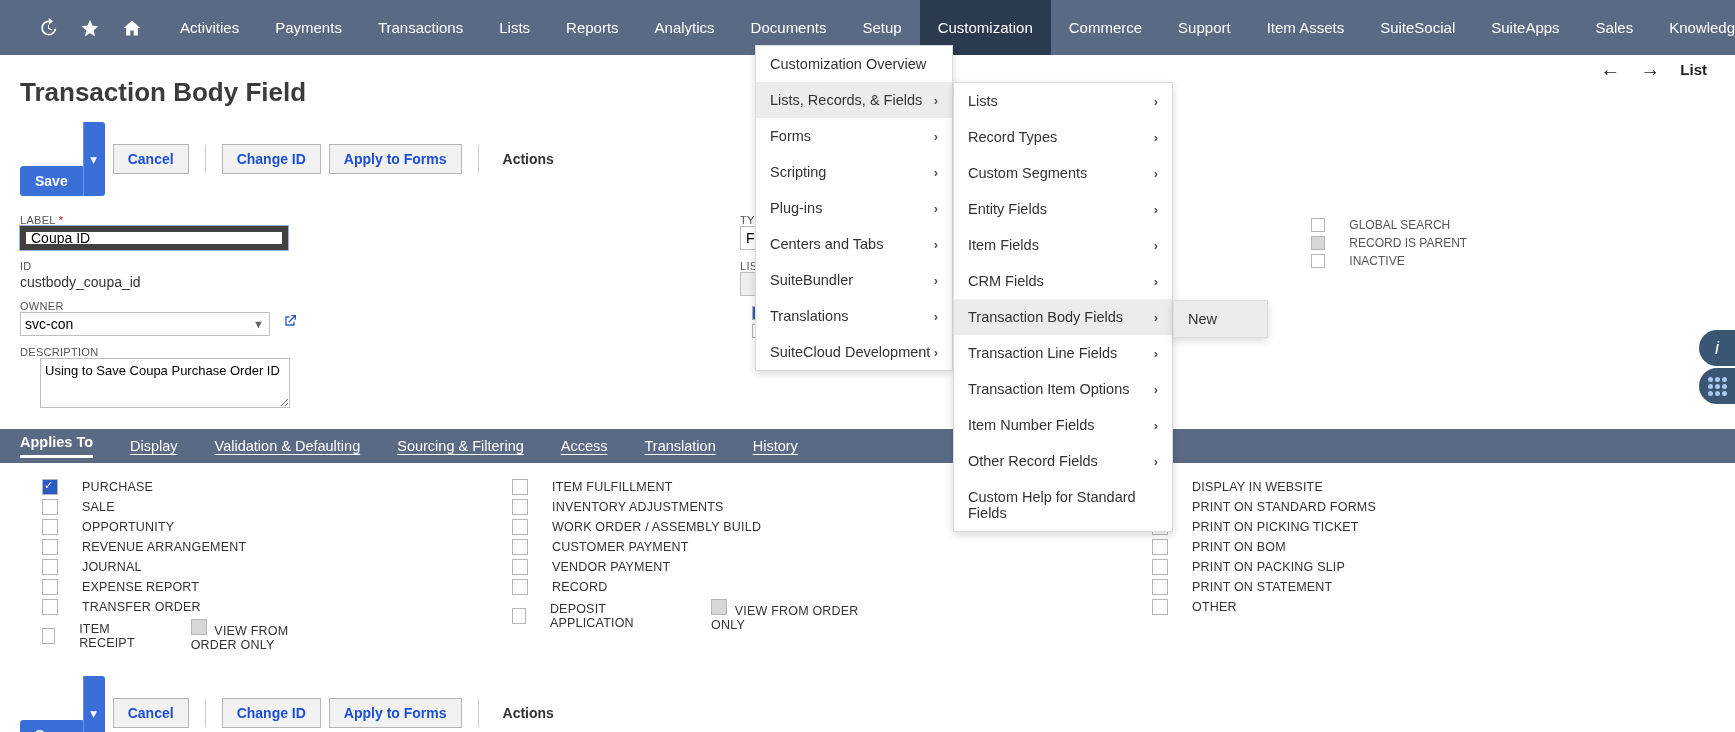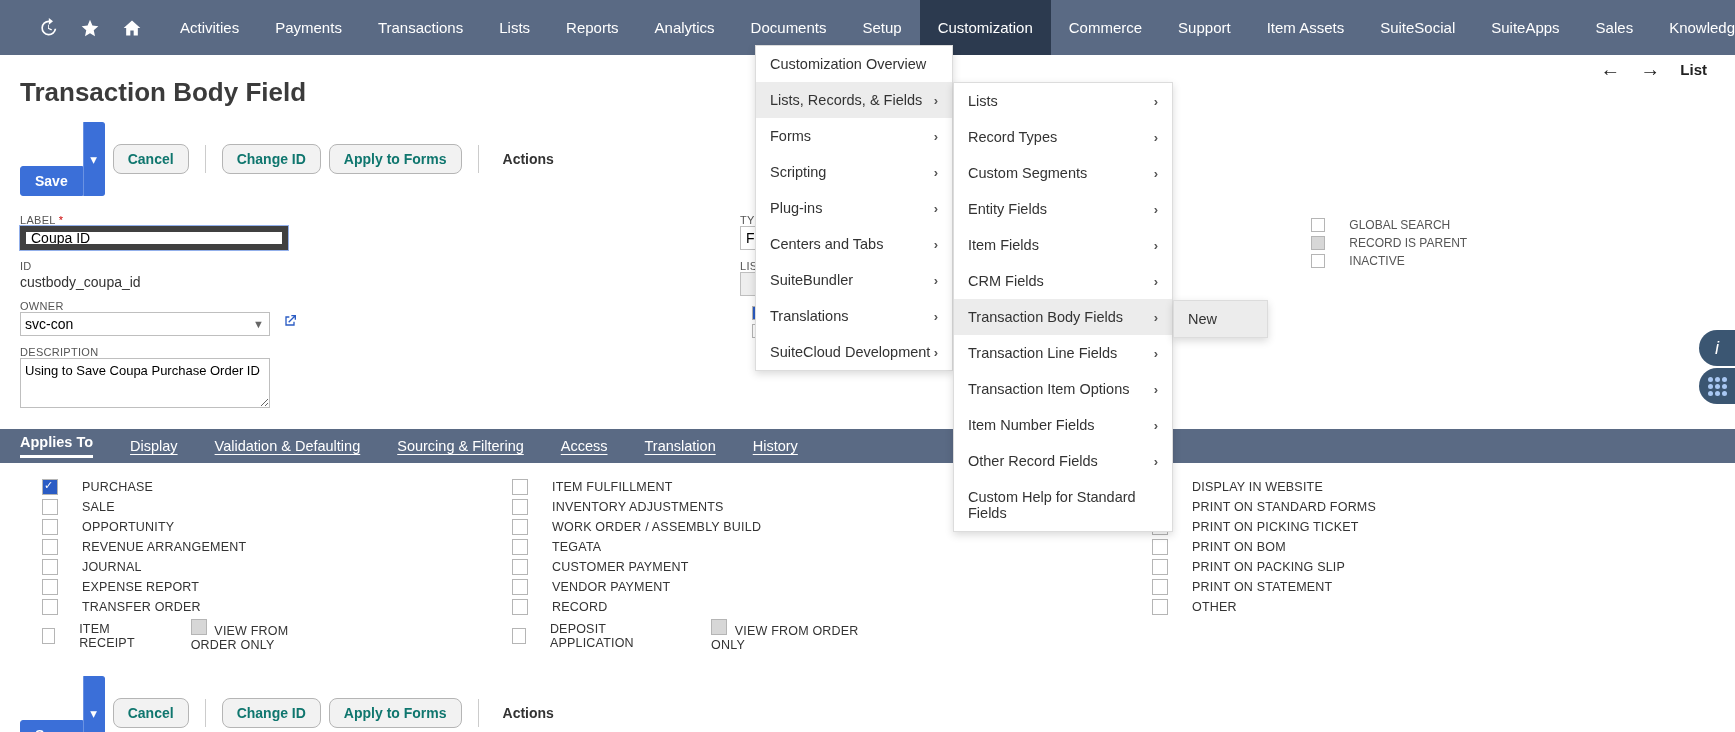--- a/index.html
+++ b/index.html
@@ -15,40 +15,40 @@
   .topnav .right-divider { width: 1px; height: 30px; background: #fff; margin: 0 4px 0 10px; }
 
   
   .page-header { padding: 22px 0 14px 20px; }
   .page-title { font-size: 26px; font-weight: 600; color: #3b3b3b; }
   .header-right { position: absolute; right: 28px; top: 58px; display: flex; align-items: center; gap: 20px; color: #222; font-size: 15px; }
   .arrow-btn { font-size: 20px; font-weight: bold; cursor: pointer; }
 
   
   .btnbar { display: flex; align-items: center; gap: 8px; padding: 0 0 18px 20px; }
-  .btn { border: 1px solid #b5b5b5; background: #f2f2f2; color: #0f766e; font-size: 14px; font-weight: 600; padding: 6px 14px; border-radius: 8px; cursor: pointer; }
+  .btn { border: 1px solid #b5b5b5; background: #f2f2f2; color: #1d4ed8; font-size: 14px; font-weight: 600; padding: 6px 14px; border-radius: 0; cursor: pointer; }
   .btn-primary-group { display: inline-flex; }
   .btn-primary { background: #3b6fd8; border: 1px solid #3b6fd8; color: #fff; border-radius: 3px 0 0 3px; padding: 6px 14px; font-weight: 600; font-size:14px;margin-top:44px; }
   .btn-primary-caret { background: #3b6fd8; border: 1px solid #3b6fd8; border-left: 1px solid #6a92e2; color: #fff; border-radius: 0 3px 3px 0; width: 22px; display:flex; align-items:center; justify-content:center; }
   .divider { width: 1px; height: 28px; background: #ccc; margin: 0 8px; }
   .actions-link { font-weight: 600; font-size: 14px; padding-left: 8px; }
 
   
   .form-area { display: flex; padding: 0 0 0 20px; gap: 60px; }
   .col { }
   .label-sm { font-size: 11px; color: #555; letter-spacing: .3px; }
   .req { color: #c00; }
   .text-input { border: 6px solid #404040; outline: 1px solid #93b0eb; padding: 3px 5px; font-size: 14px; width: 268px; height: 24px; }
   .text-input.plain { border: 1px solid #bfbfbf; outline: none; }
   .readonly-val { font-size: 14px; margin-top: 2px; }
   .select { border: 1px solid #bfbfbf; width: 250px; height: 24px; padding: 4px 4px; font-size: 14px; appearance: none; background: #fff; }
   .select-wrap { position: relative; display: inline-flex; align-items: center; }
   .select-caret { position: absolute; right: 6px; font-size: 11px; color: #666; pointer-events: none; }
   .openext { margin-left: 8px; width: 16px; height: 16px; fill: #2b5cc4; cursor: pointer; }
-  .textarea { border: 1px solid #bfbfbf; width: 250px; height: 50px; padding: 4px; font-size: 13px; resize: both; }
+  .textarea { border: 1px solid #bfbfbf; width: 250px; height: 50px; padding: 4px; font-size: 13px; resize: both; margin-left: 20px; }
   .field { margin-bottom: 10px; }
 
   .mid-col .field input[type=text]{ width:140px; }
   .chk-row { display:flex; align-items:center; gap:24px; margin:4px 12px; font-size:12px; color:#555;}
   .chk { width:14px; height:14px; border:1px solid #b5b5b5; display:inline-block; background:#fff; }
   .chk.checked { background:#2b5cc4; position:relative; }
   .chk.checked::after { content:"✓"; color:#fff; font-size:11px; position:absolute; left:1px; top:-1px; }
   .chk.gray { background:#d7d7d7; }
 
   
@@ -342,24 +342,20 @@
       <div class="chk-row">
         <span class="chk"></span>
         <span>INVENTORY ADJUSTMENTS</span>
       </div>
       <div class="chk-row">
         <span class="chk"></span>
         <span>WORK ORDER / ASSEMBLY BUILD</span>
       </div>
       <div class="chk-row">
         <span class="chk"></span>
-        <span>TEGATA</span>
-      </div>
-      <div class="chk-row">
-        <span class="chk"></span>
         <span>CUSTOMER PAYMENT</span>
       </div>
       <div class="chk-row">
         <span class="chk"></span>
         <span>VENDOR PAYMENT</span>
       </div>
       <div class="chk-row">
         <span class="chk"></span>
         <span>RECORD</span>
       </div>

